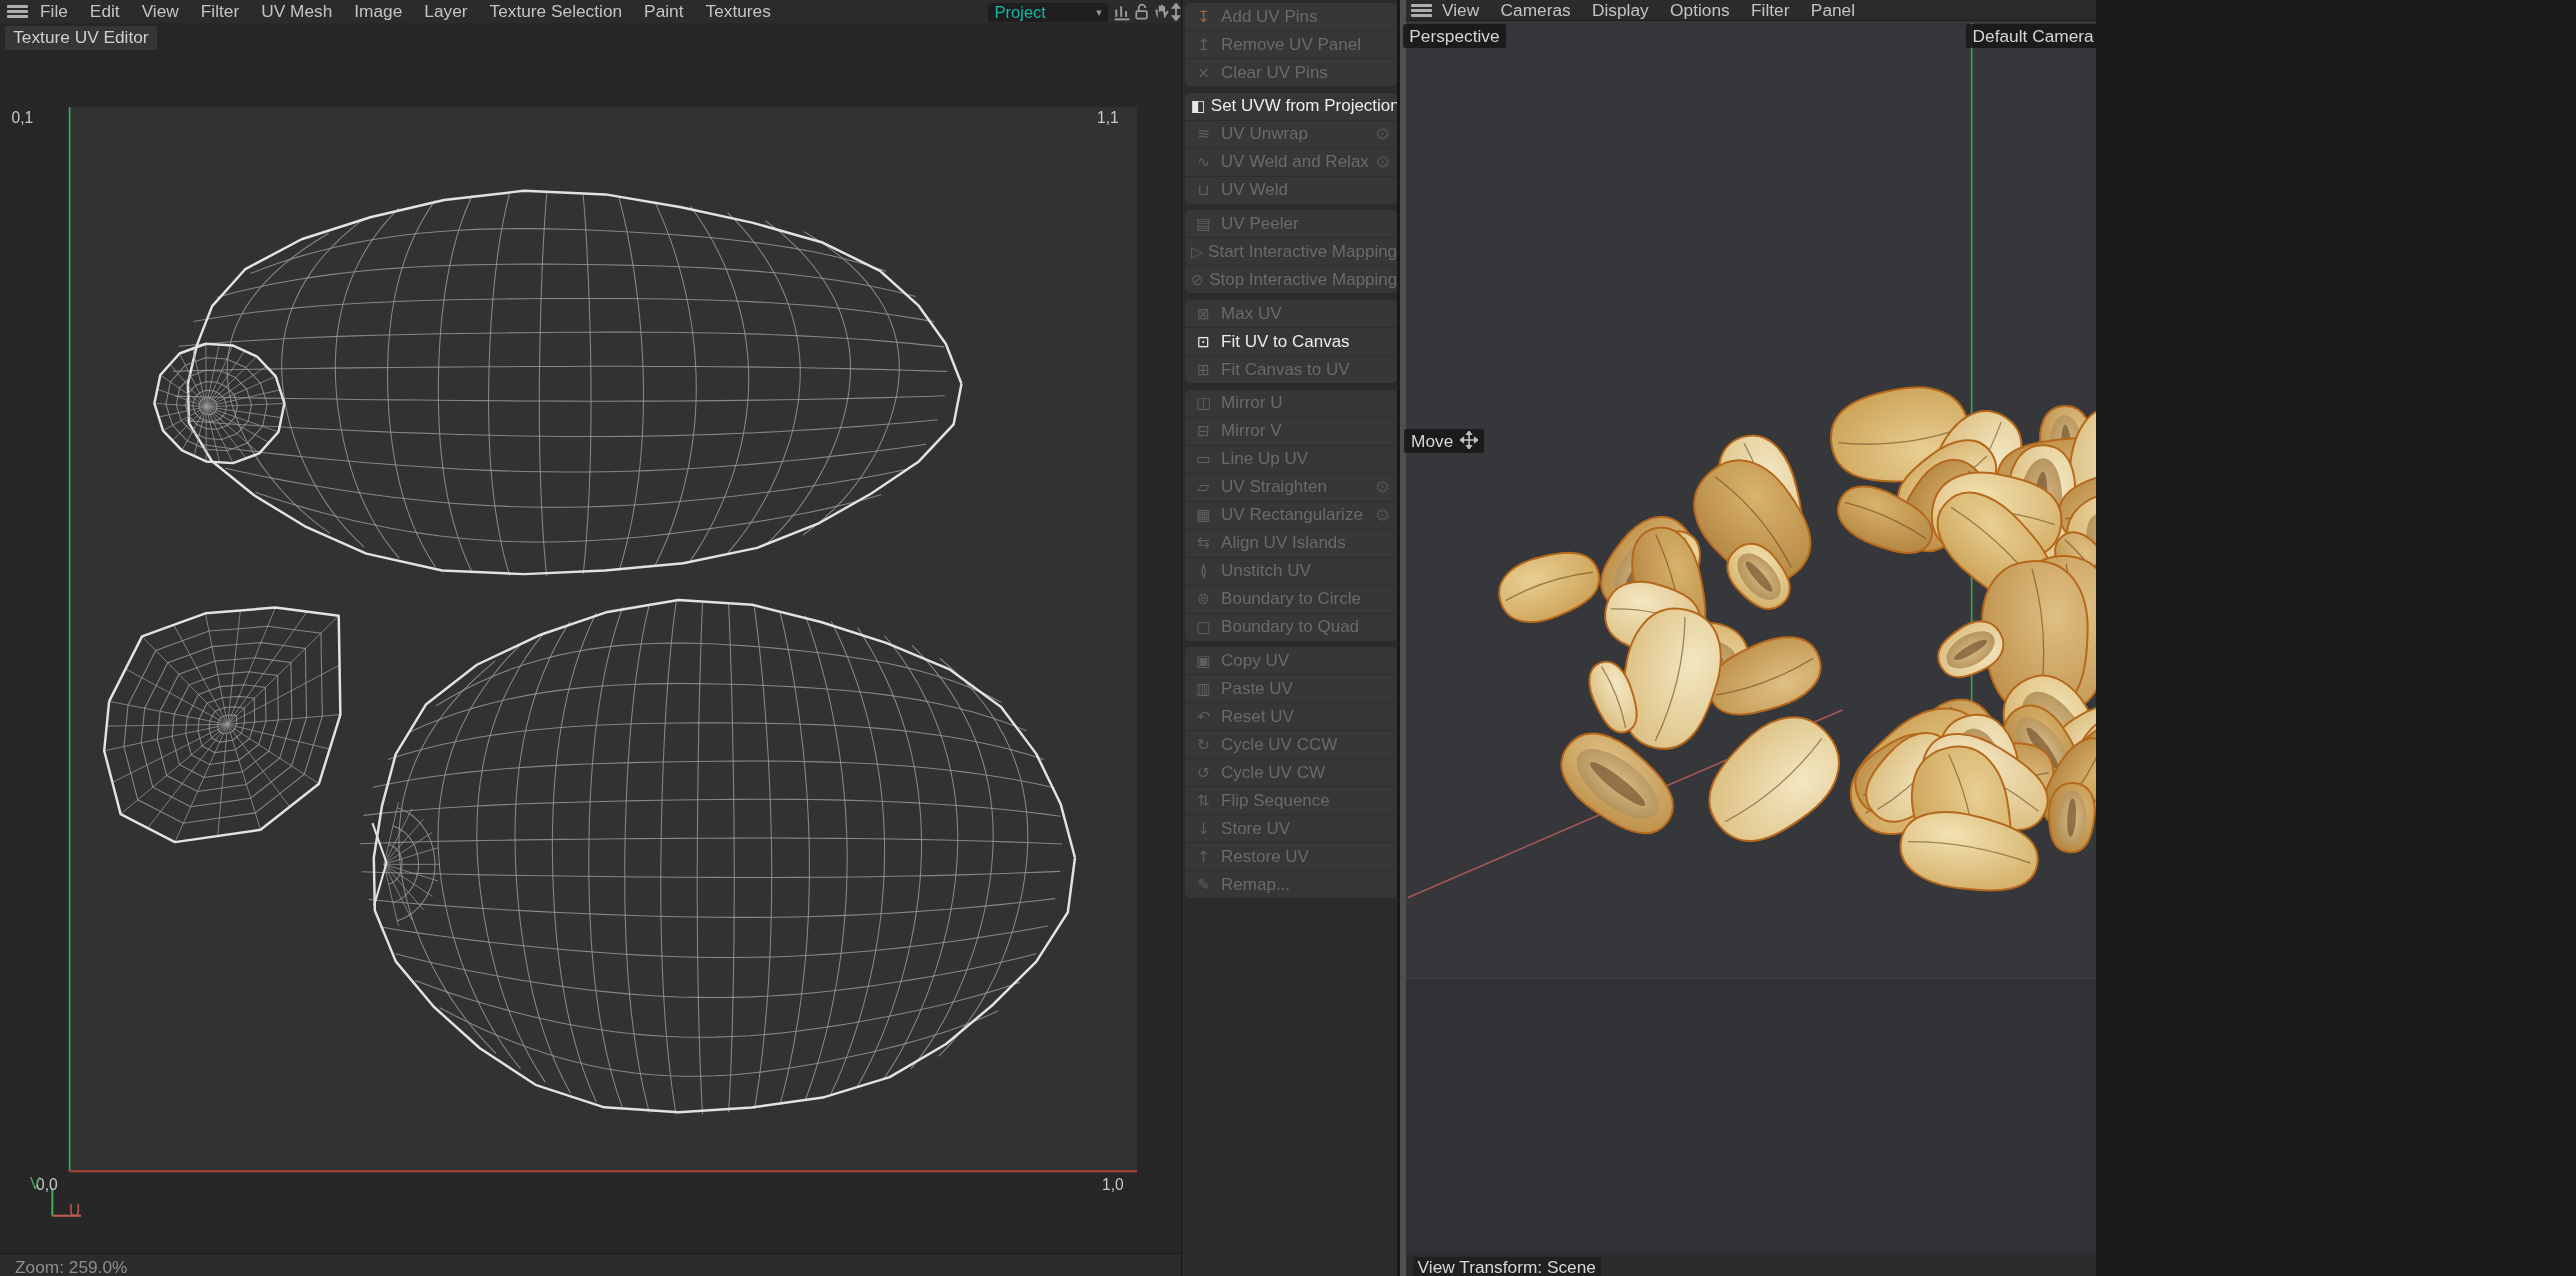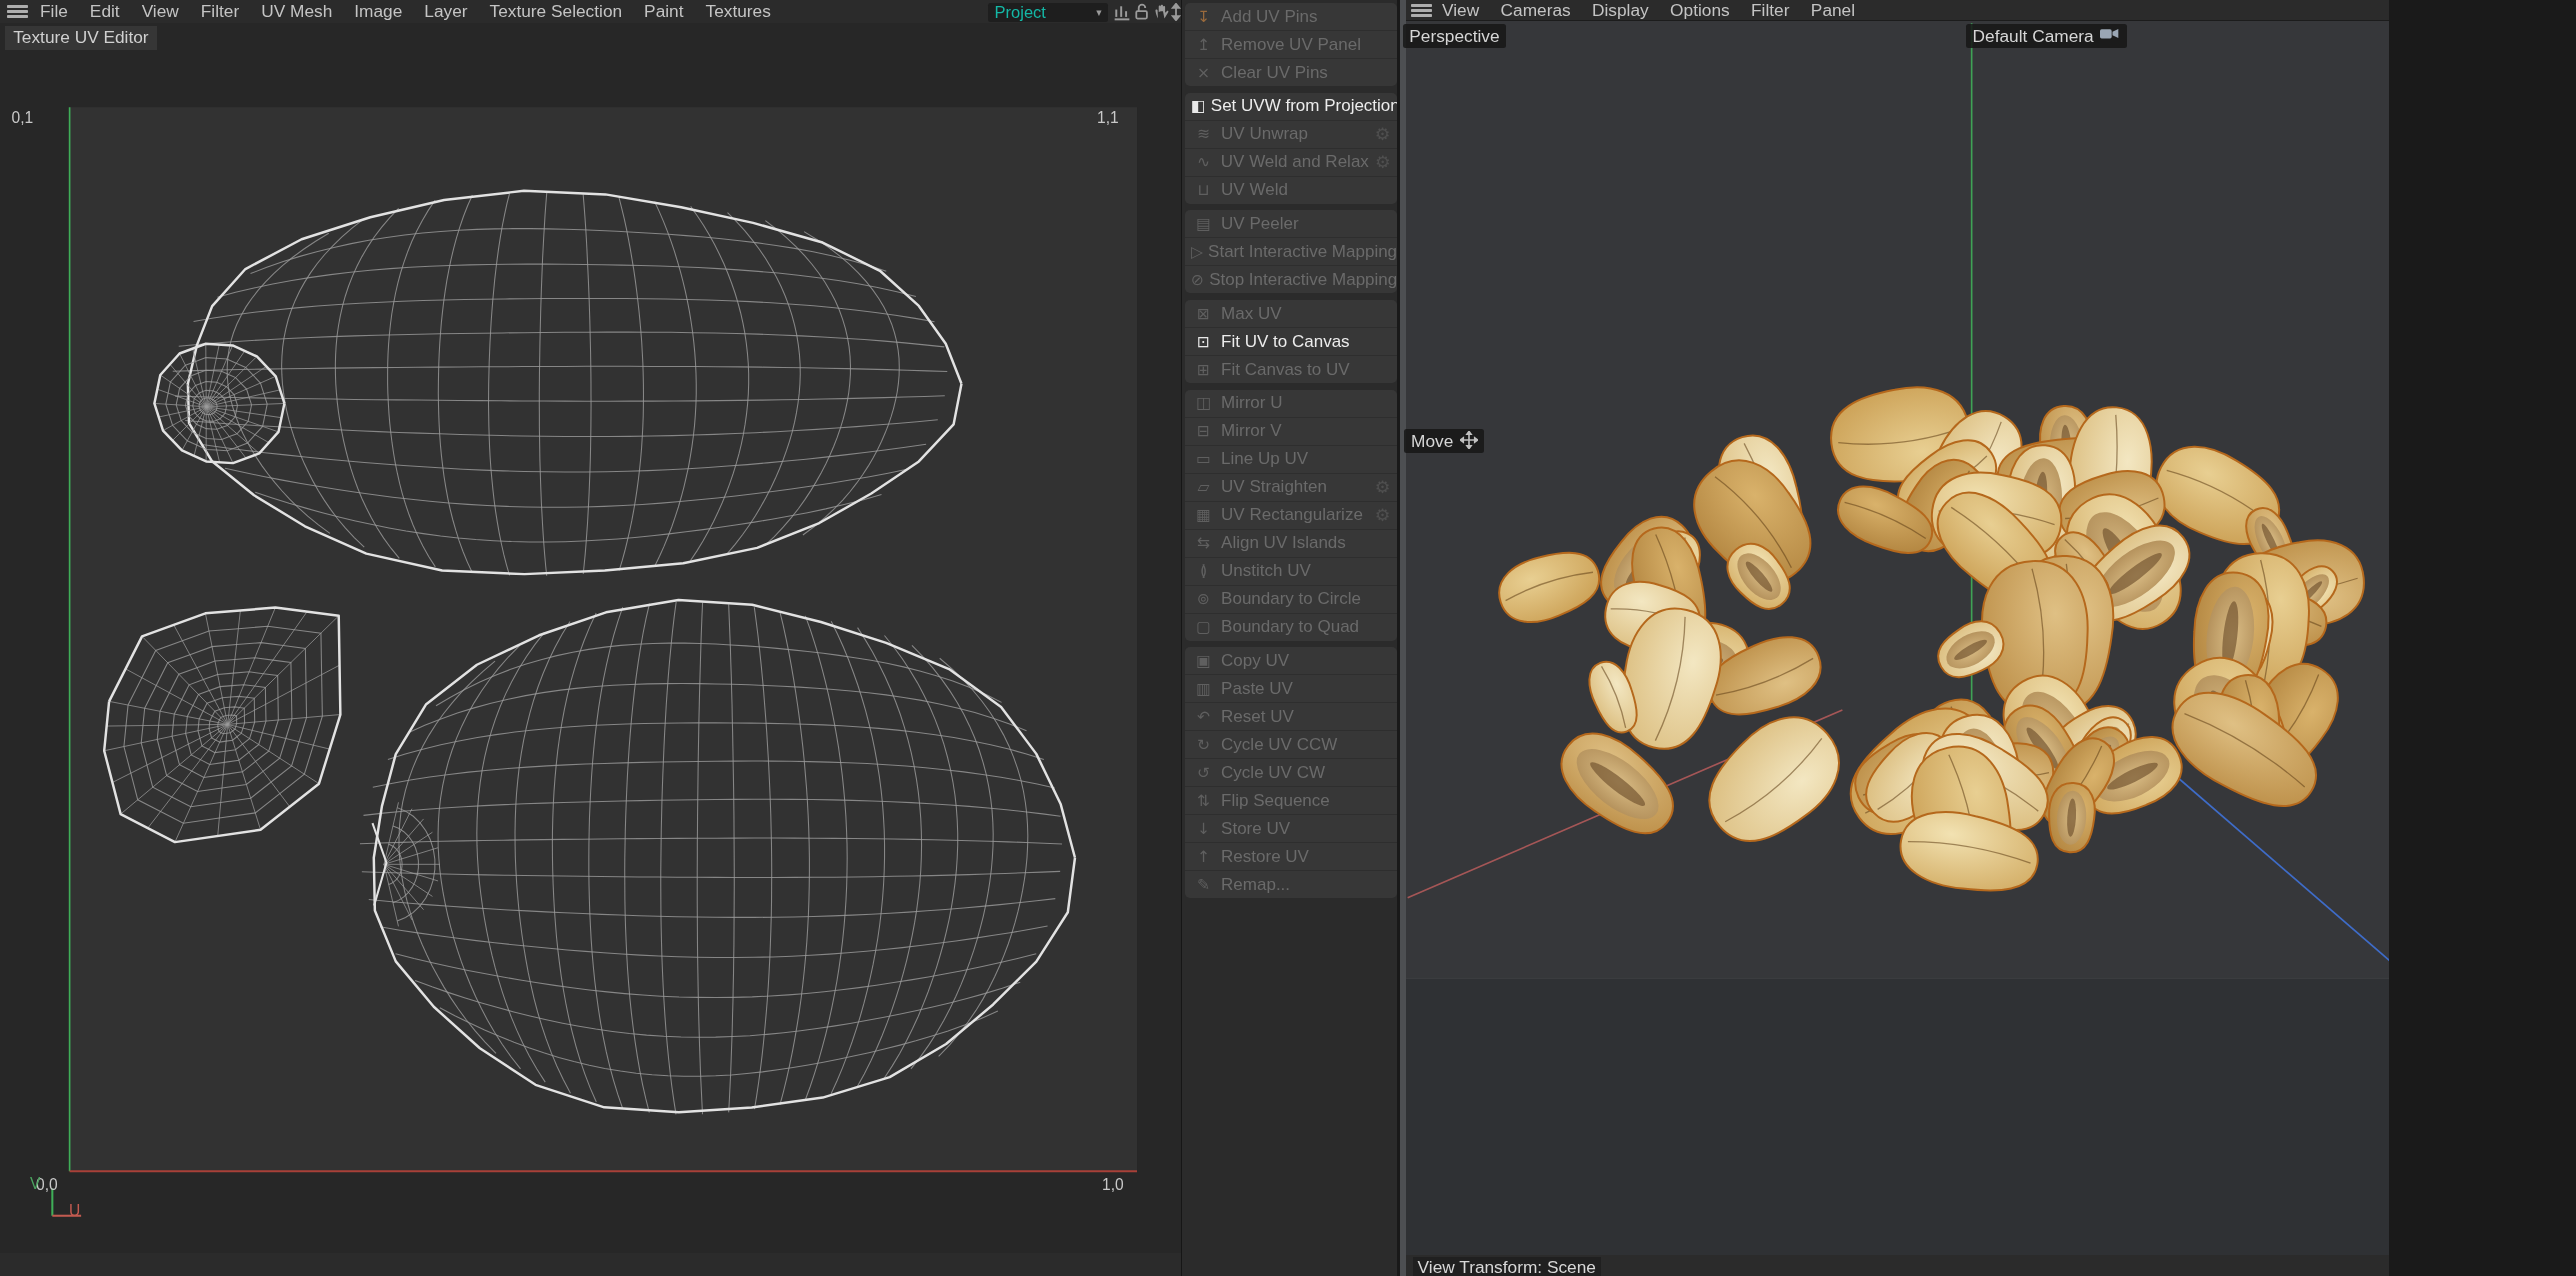--- a/index.html
+++ b/index.html
@@ -1,16 +1,16 @@
 <!DOCTYPE html>
 <html style="font-size:13px"><head>
 <meta charset="utf-8">
 <style>
   html,body{margin:0;padding:0;background:#1a1a1a;}
-  #stage{position:relative;width:2389px;height:1276px;background:#2b2b2b;overflow:hidden;
+  #stage{position:relative;width:2096px;height:1276px;background:#2b2b2b;overflow:hidden;
          font-family:"Liberation Sans","DejaVu Sans",sans-serif;color:#c4c4c4;}
   .abs{position:absolute;}
   
   .lp-menubar{position:absolute;left:0;top:0;width:1186px;height:23px;background:#2b2b2b;}
   .burger{position:absolute;top:5px;width:21.4px;height:13px;cursor:pointer;}
   .burger i{display:block;height:2.5px;margin-bottom:2.5px;background:#aeaeae;border-radius:0.8px;}
   .menu-row{position:absolute;top:0;height:23px;display:flex;align-items:center;gap:22px;}
   .menu-item{font-size:17.3px;color:#c4c4c4;white-space:nowrap;cursor:pointer;}
   .proj-box{position:absolute;left:988px;top:2.5px;width:107px;height:19px;background:#1e1e1e;
             border-radius:2.5px;display:flex;align-items:center;justify-content:space-between;
@@ -268,20 +268,23 @@
         <line x1="49" y1="1477" x2="84" y2="1477" stroke="#c25a50" stroke-width="2.5"></line>
       </svg>
     <div class="uvlabel" style="left:11.5px;top:86px;">0,1</div>
     <div class="uvlabel" style="left:1097px;top:86px;">1,1</div>
     <div class="uvlabel" style="left:36px;top:1153px;">0,0</div>
     <div class="uvlabel" style="left:1102px;top:1153px;">1,0</div>
     <div class="uvlabel" style="left:69px;top:1179px;color:#c25a50;">U</div>
     <div class="uvlabel" style="left:30px;top:1152px;color:#4aa35f;">V</div>
   </div>
 
+  <div class="lp-status">
+    <span>Zoom: 259.0%</span>
+  </div>
 
   <div class="mid-panel">
     <div id="uv-commands">
         <div class="cmd-group">
           <div class="cmd-row">
             <span class="cmd-icon" style="color: rgb(154, 106, 60);">↧</span>
             <span class="cmd-label">Add UV Pins</span>
           </div>
           <div class="cmd-row">
             <span class="cmd-icon">↥</span>

